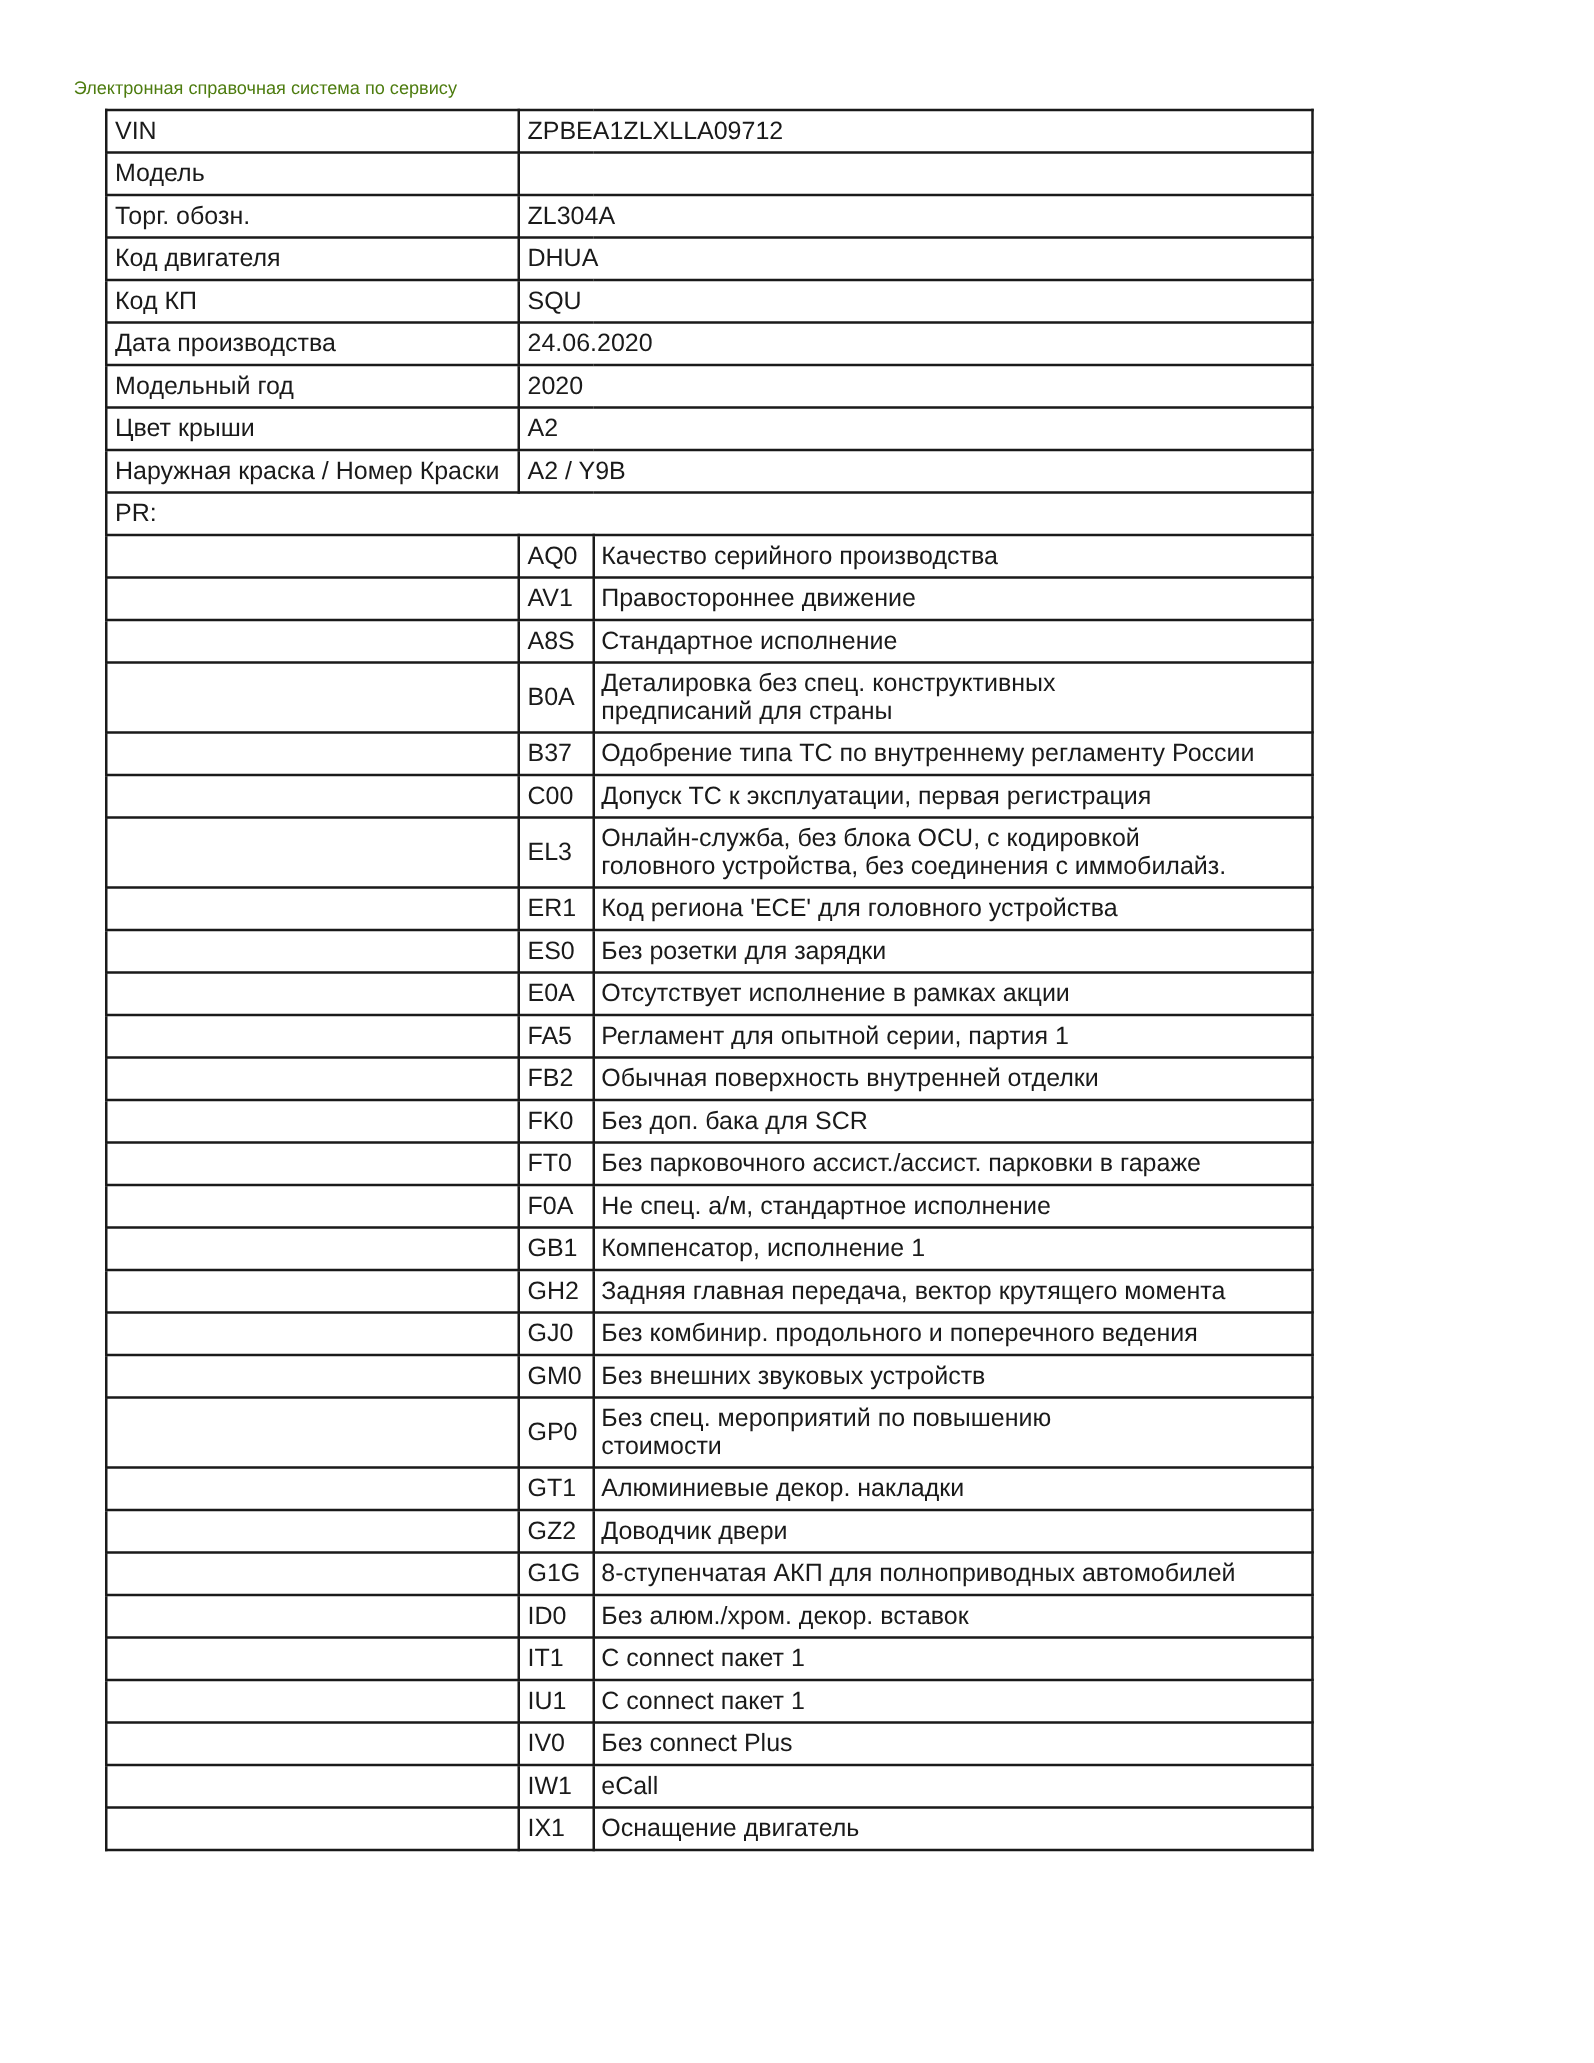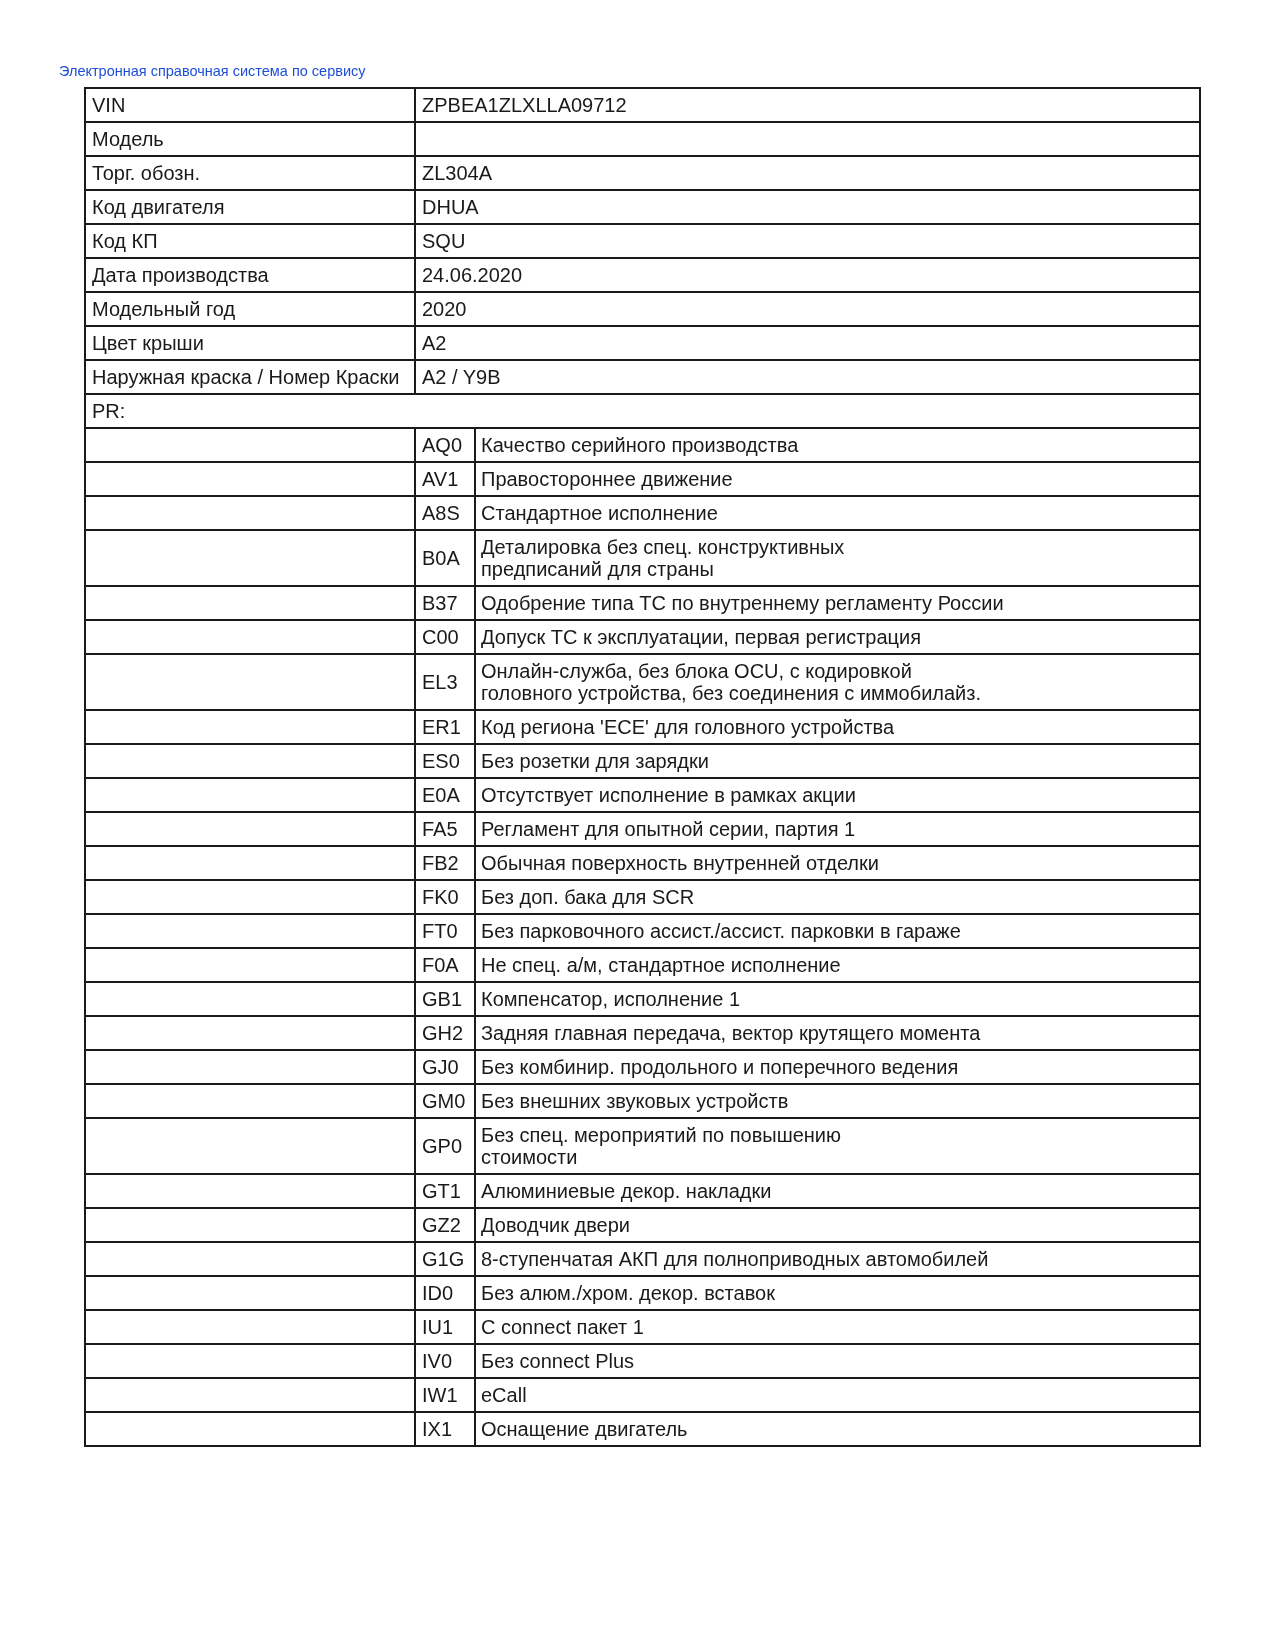--- a/index.html
+++ b/index.html
@@ -1,19 +1,19 @@
 <!DOCTYPE html>
 <html><head>
 <meta charset="utf-8">
 <style>
   html, body { margin: 0; padding: 0; background: #ffffff; }
   body { width: 1275px; height: 1650px; position: relative; overflow: hidden;
          font-family: "Liberation Sans", sans-serif; color: #1a1a1a; }
-  .doc-header { position: absolute; left: 59px; top: 63px; font-size: 14.5px; color: #1d4ed8; }
-  table.spec { position: absolute; left: 84px; top: 87px; width: 1117px;
+  .doc-header { position: absolute; left: 59px; top: 63px; font-size: 14.5px; color: #4d7c0f; }
+  table.spec { position: absolute; left: 84px; top: 87px; width: 967px;
                border-collapse: collapse; table-layout: fixed; }
   table.spec td { border: 2px solid #1a1a1a; font-size: 20px; line-height: 22px;
                   padding: 5px 5px 5px 6px; vertical-align: middle; height: 22px; }
   table.spec td.c1 { width: 318px; }
   table.spec td.code { width: 48px; padding-left: 6px; }
   table.spec tr.two td { line-height: 22px; padding-top: 5px; padding-bottom: 5px; }
   table.spec td.desc { padding-left: 5px; }
 </style>
 </head>
 <body>
@@ -233,20 +233,27 @@
       </tr>
       <tr>
         <td class="c1"></td>
         <td class="code">ID0</td>
         <td class="desc">
           <div>Без алюм./хром. декор. вставок</div>
         </td>
       </tr>
       <tr>
         <td class="c1"></td>
+        <td class="code">IT1</td>
+        <td class="desc">
+          <div>С connect пакет 1</div>
+        </td>
+      </tr>
+      <tr>
+        <td class="c1"></td>
         <td class="code">IU1</td>
         <td class="desc">
           <div>С connect пакет 1</div>
         </td>
       </tr>
       <tr>
         <td class="c1"></td>
         <td class="code">IV0</td>
         <td class="desc">
           <div>Без connect Plus</div>

